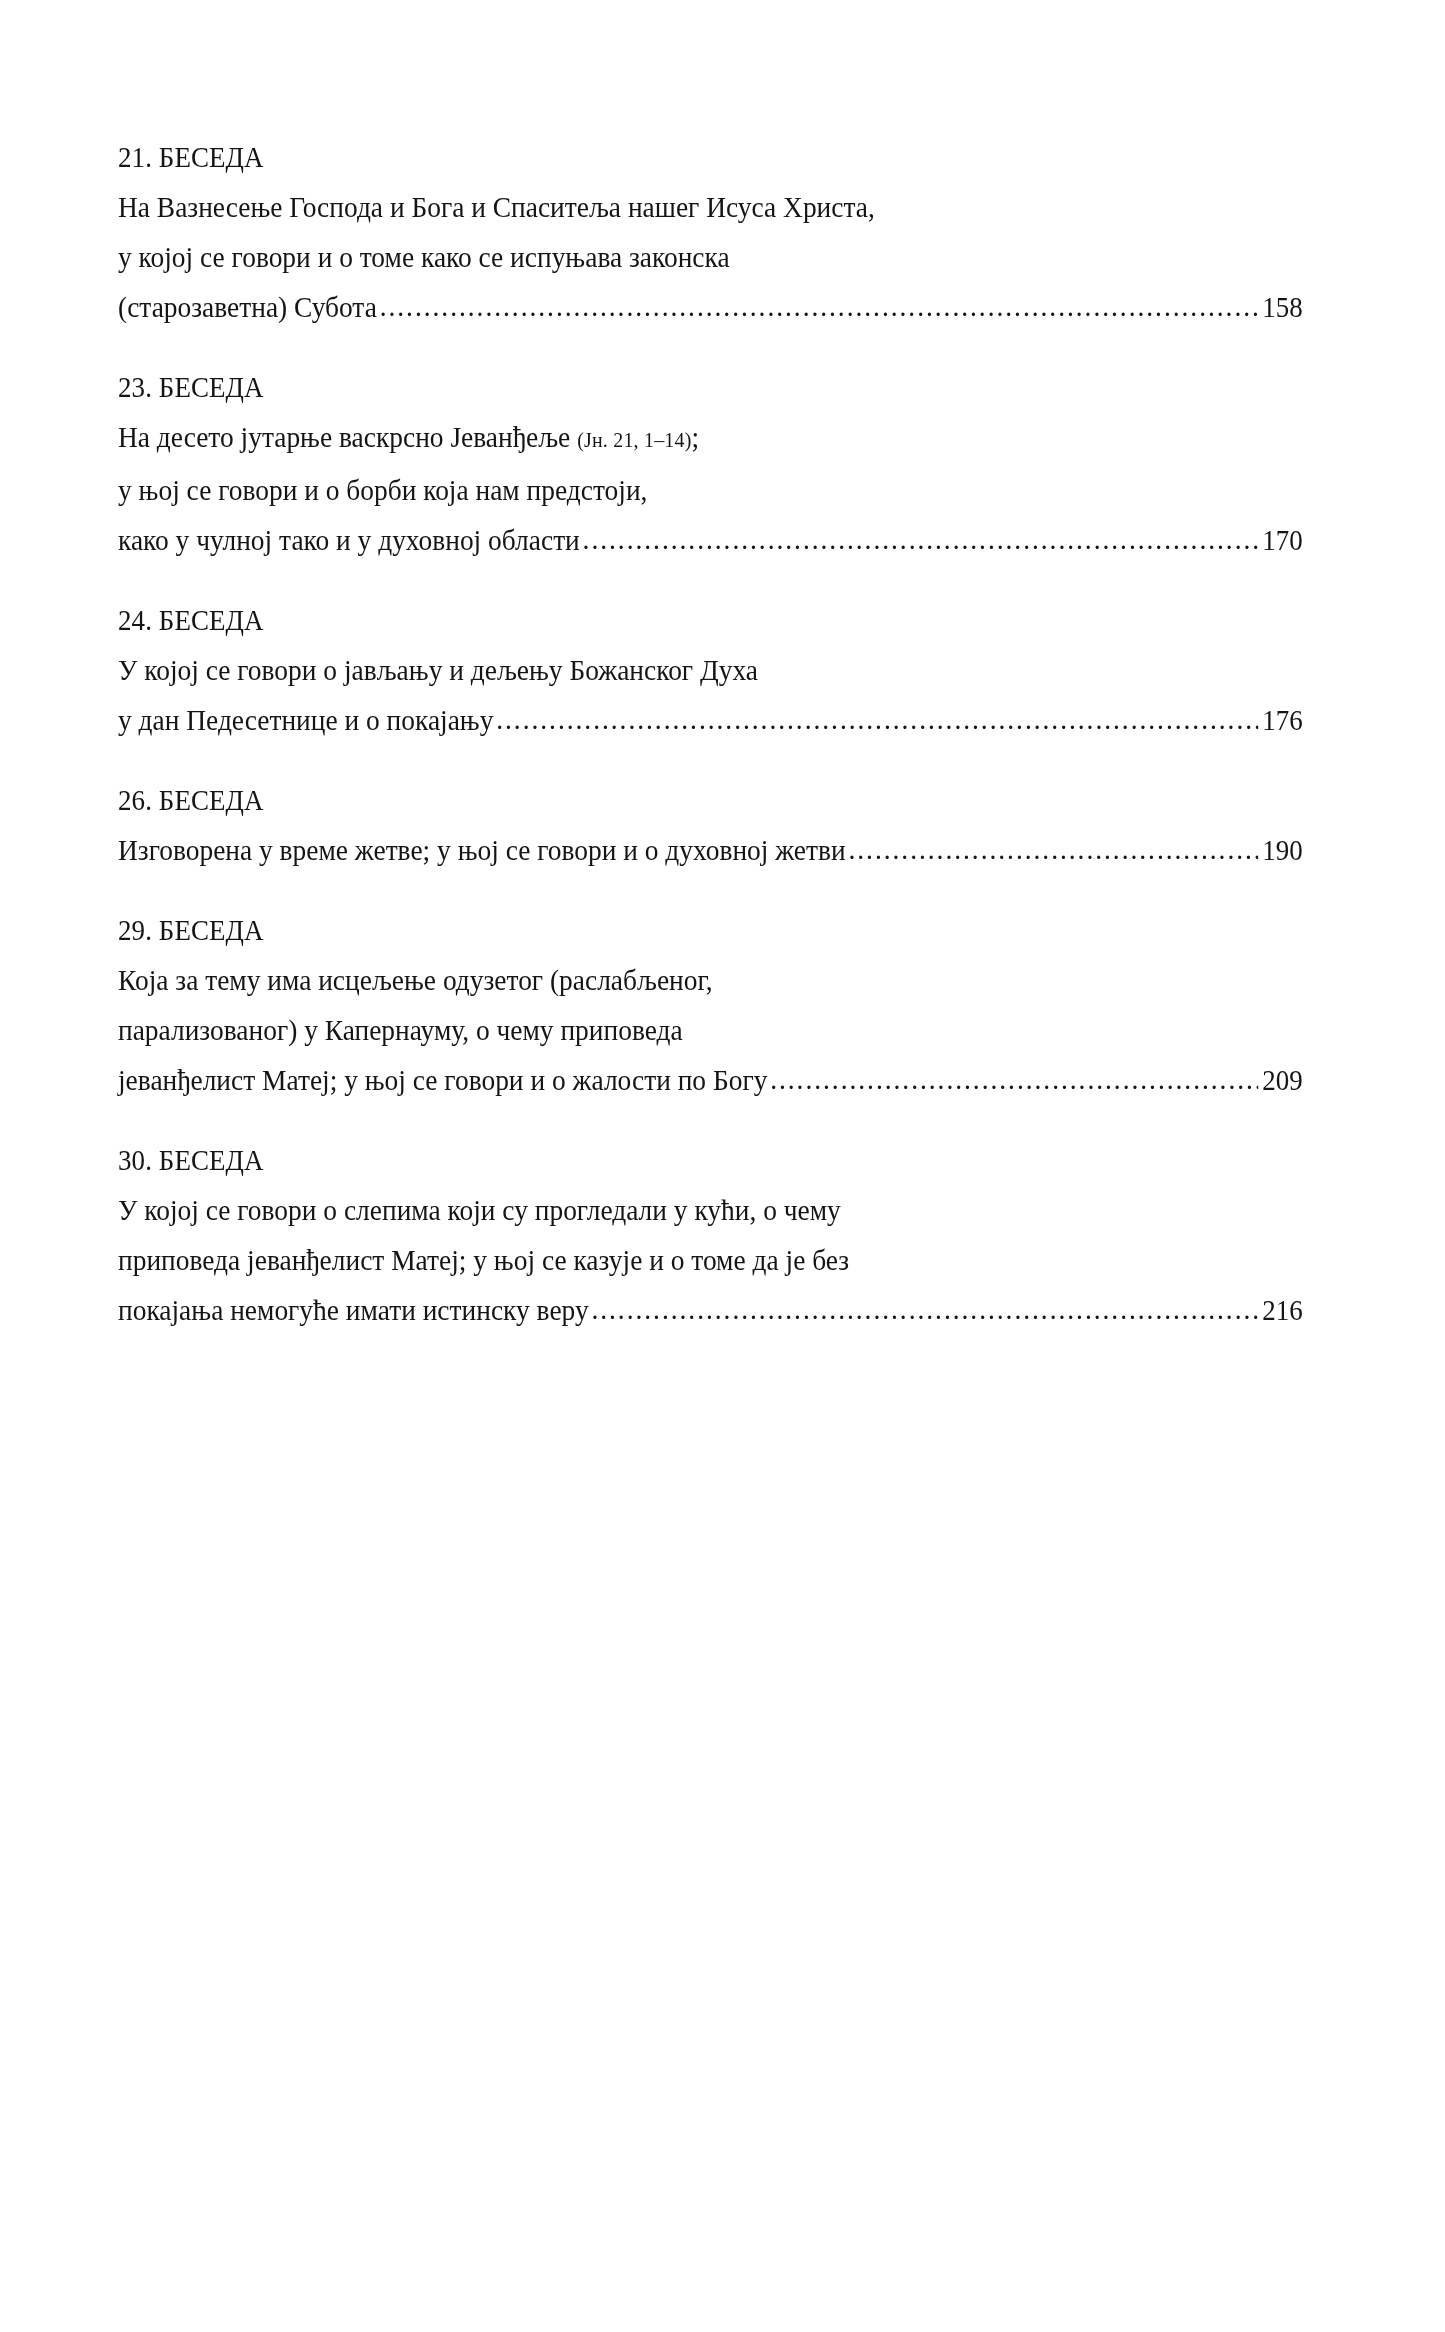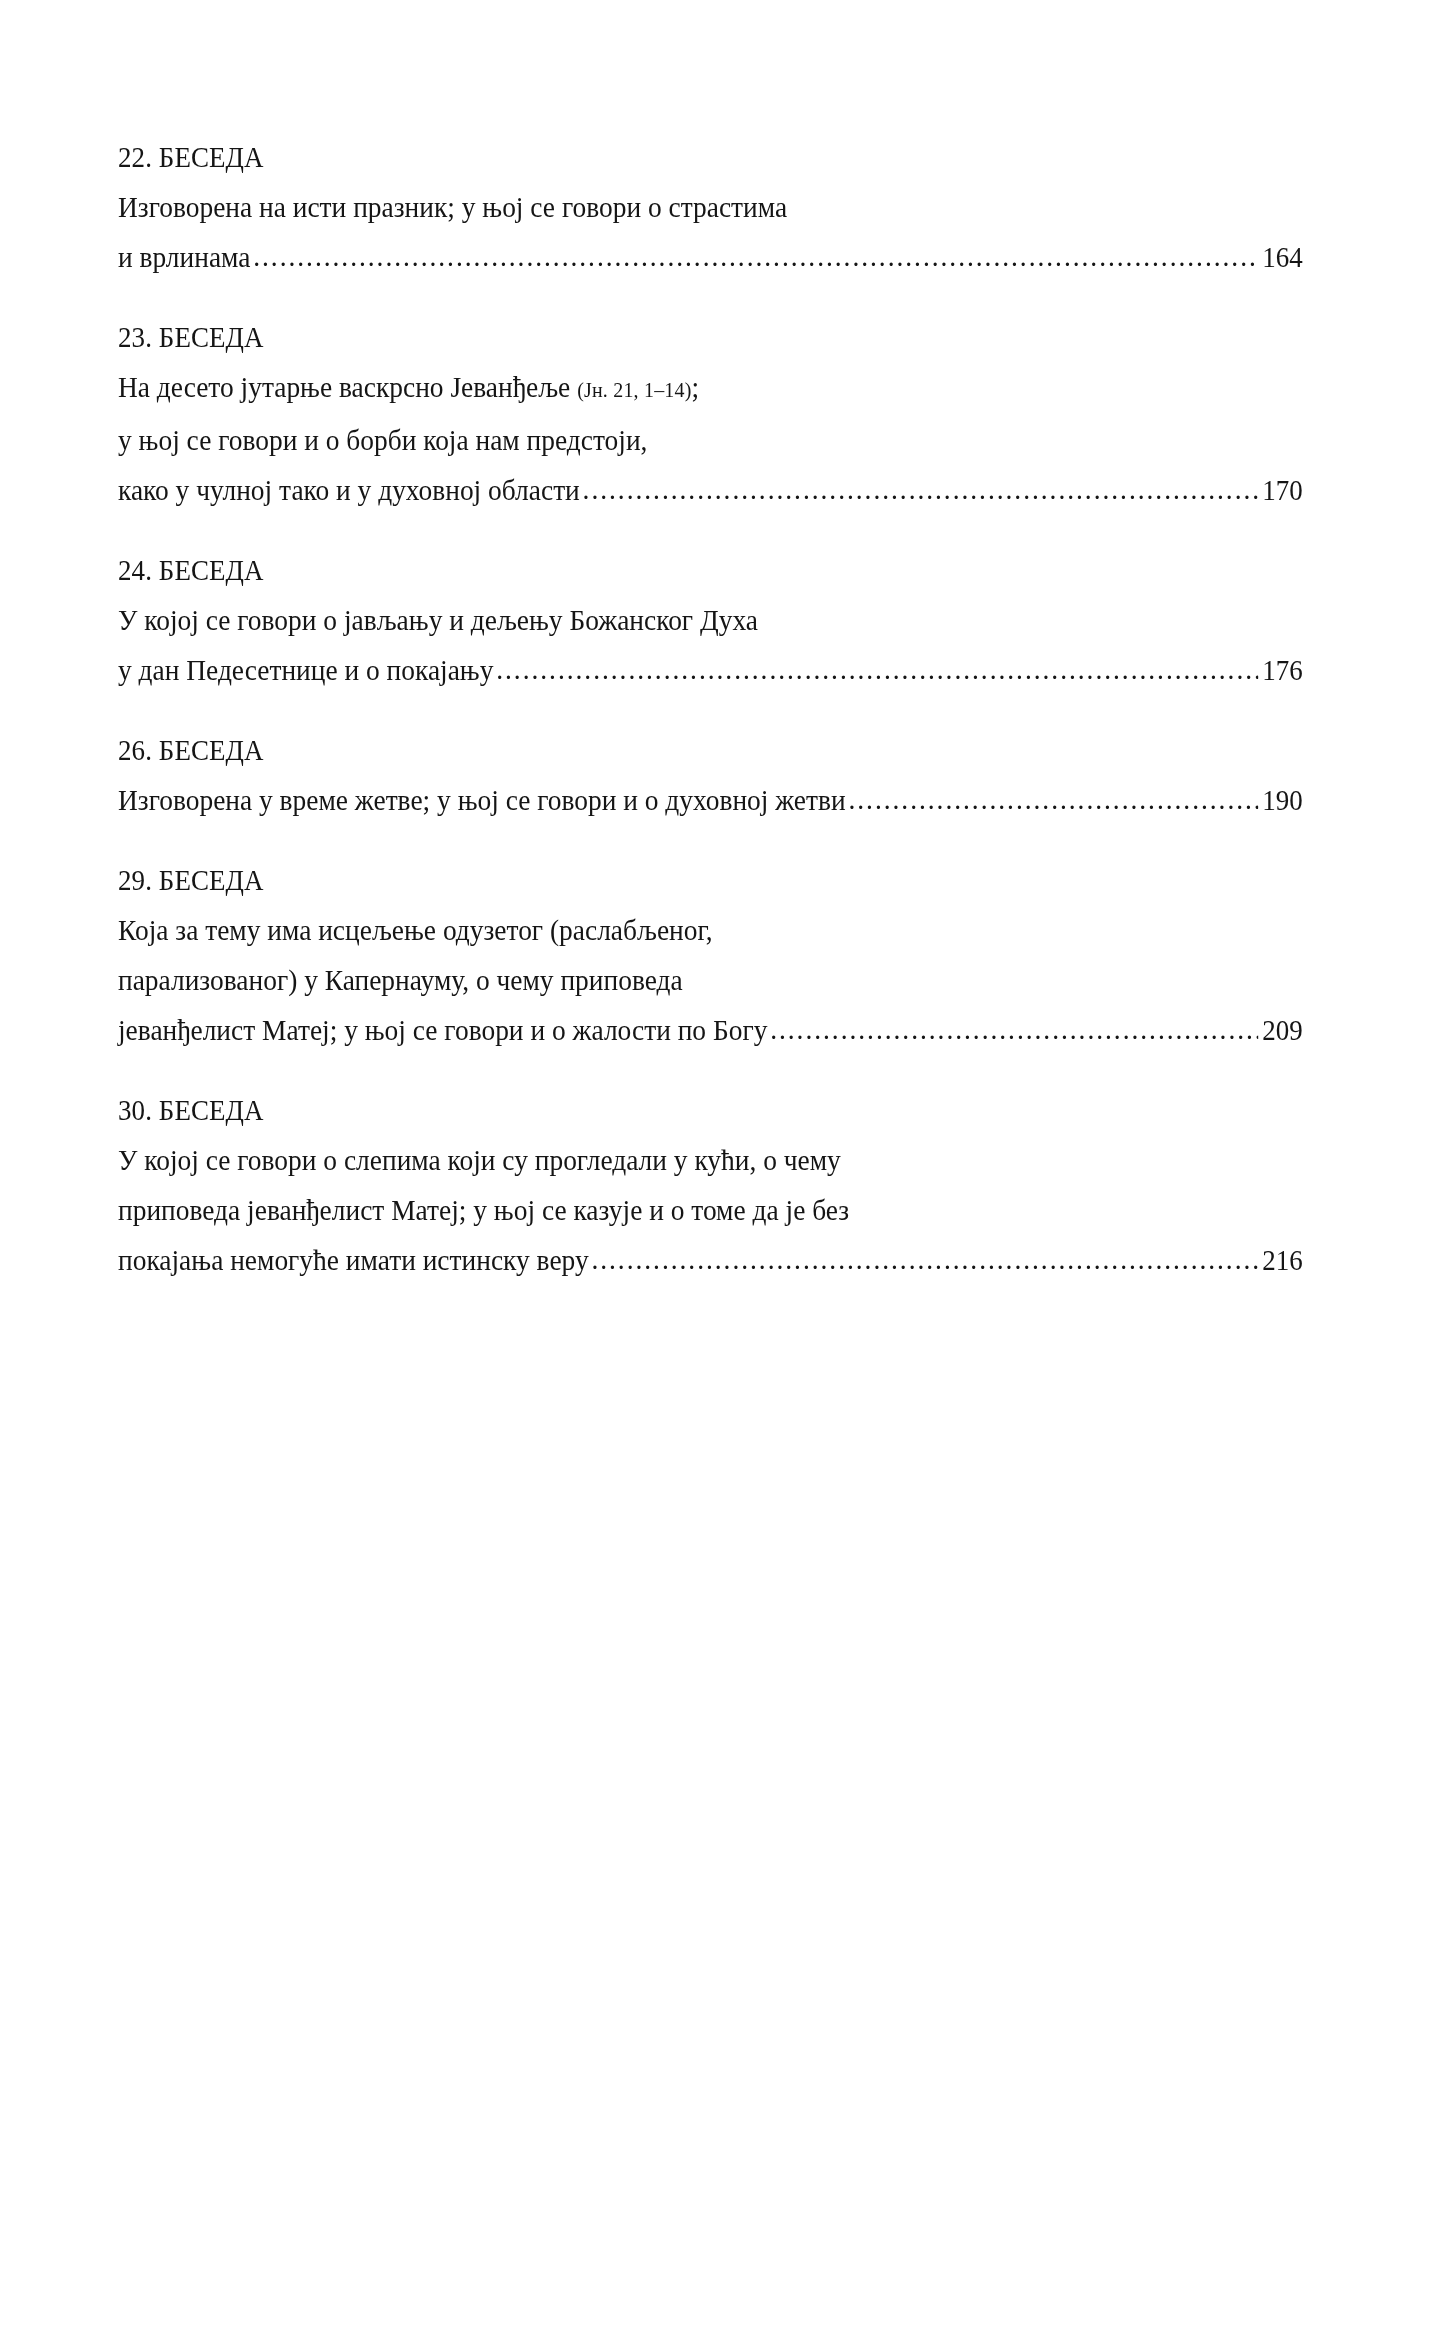--- a/index.html
+++ b/index.html
@@ -98,26 +98,27 @@
     font-size: 21.5px;
     letter-spacing: 0.2px;
   }
 </style>
 </head>
 <body>
 
 <div class="page">
   <div class="toc">
       <div class="entry">
-        <div class="entry-heading">22. БЕСЕДА</div>
-        <div class="entry-line">Изговорена на исти празник; у њој се говори о страстима</div>
+        <div class="entry-heading">21. БЕСЕДА</div>
+        <div class="entry-line">На Вазнесење Господа и Бога и Спаситеља нашег Исуса Христа,</div>
+        <div class="entry-line">у којој се говори и о томе како се испуњава законска</div>
         <div class="entry-last">
-          <span class="last-text">и врлинама</span>
+          <span class="last-text">(старозаветна) Субота</span>
           <span class="leader" aria-hidden="true"></span>
-          <span class="page-num">164</span>
+          <span class="page-num">158</span>
         </div>
       </div>
       <div class="entry">
         <div class="entry-heading">23. БЕСЕДА</div>
         <div class="entry-line"><span>На десето јутарње васкрсно Јеванђеље </span><span class="cite">(Јн. 21, 1–14)</span><span>;</span></div>
         <div class="entry-line">у њој се говори и о борби која нам предстоји,</div>
         <div class="entry-last">
           <span class="last-text">како у чулној тако и у духовној области</span>
           <span class="leader" aria-hidden="true"></span>
           <span class="page-num">170</span>

